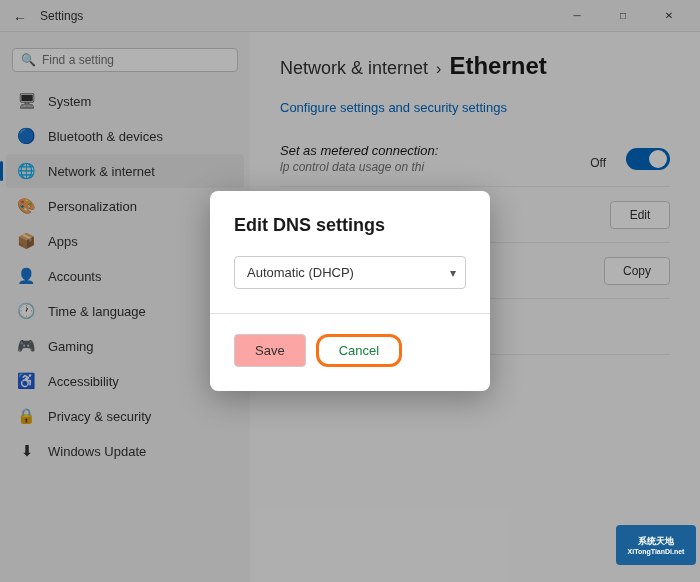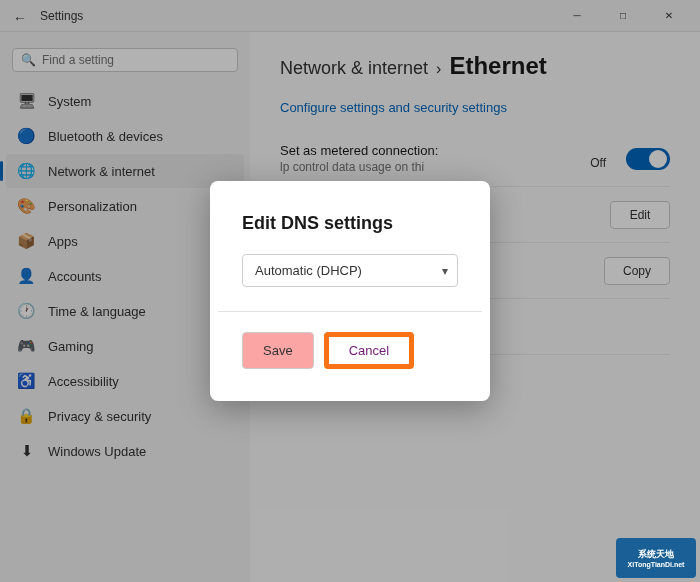--- a/index.html
+++ b/index.html
@@ -167,21 +167,21 @@
       display: block;
     }
 
     .setting-row {
       display: flex;
       justify-content: space-between;
       align-items: center;
       padding: 12px 0;
       border-bottom: 1px solid #e8e8e8;
     }
-    .setting-row-content { flex: 1; }
+    .setting-row-content { flex: 1; font-style: italic; }
     .setting-row-label {
       font-size: 13px;
       font-weight: 500;
       color: #1a1a1a;
       margin-bottom: 2px;
     }
     .setting-row-value {
       font-size: 12px;
       color: #666;
     }
@@ -236,21 +236,21 @@
       display: flex;
       align-items: center;
       justify-content: center;
       z-index: 100;
     }
 
     
     .dialog {
       background: white;
       border-radius: 8px;
-      padding: 32px;
+      padding: 24px;
       width: 280px;
       box-shadow: 0 8px 32px rgba(0,0,0,0.3);
     }
     .dialog-title {
       font-size: 18px;
       font-weight: 600;
       color: #1a1a1a;
       margin-bottom: 20px;
     }
     .dropdown-wrapper {
@@ -294,31 +294,31 @@
       background: #fca5a5;
       border: 1px solid #ccc;
       border-radius: 4px;
       font-size: 13px;
       cursor: pointer;
       color: #333;
     }
     .btn-cancel {
       padding: 6px 20px;
       background: white;
-      border: 5px solid #f97316;
-      border-radius: 4px;
-      font-size: 13px;
-      cursor: pointer;
-      color: #701a75;
+      border: 3px solid #f97316;
+      border-radius: 12px;
+      font-size: 13px;
+      cursor: pointer;
+      color: #15803d;
     }
 
     
     .watermark {
       position: absolute;
-      bottom: 4px;
+      bottom: 17px;
       right: 4px;
       width: 80px;
       height: 40px;
       background: #1a6096;
       border-radius: 4px;
       display: flex;
       flex-direction: column;
       align-items: center;
       justify-content: center;
       z-index: 200;

